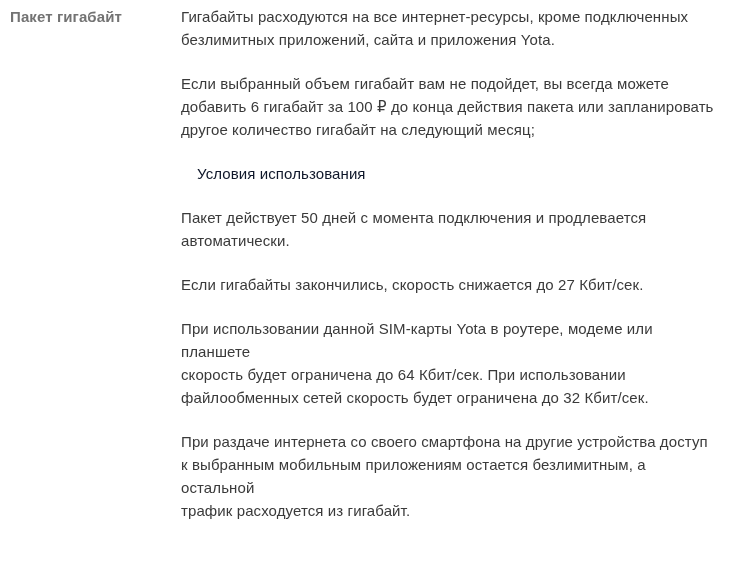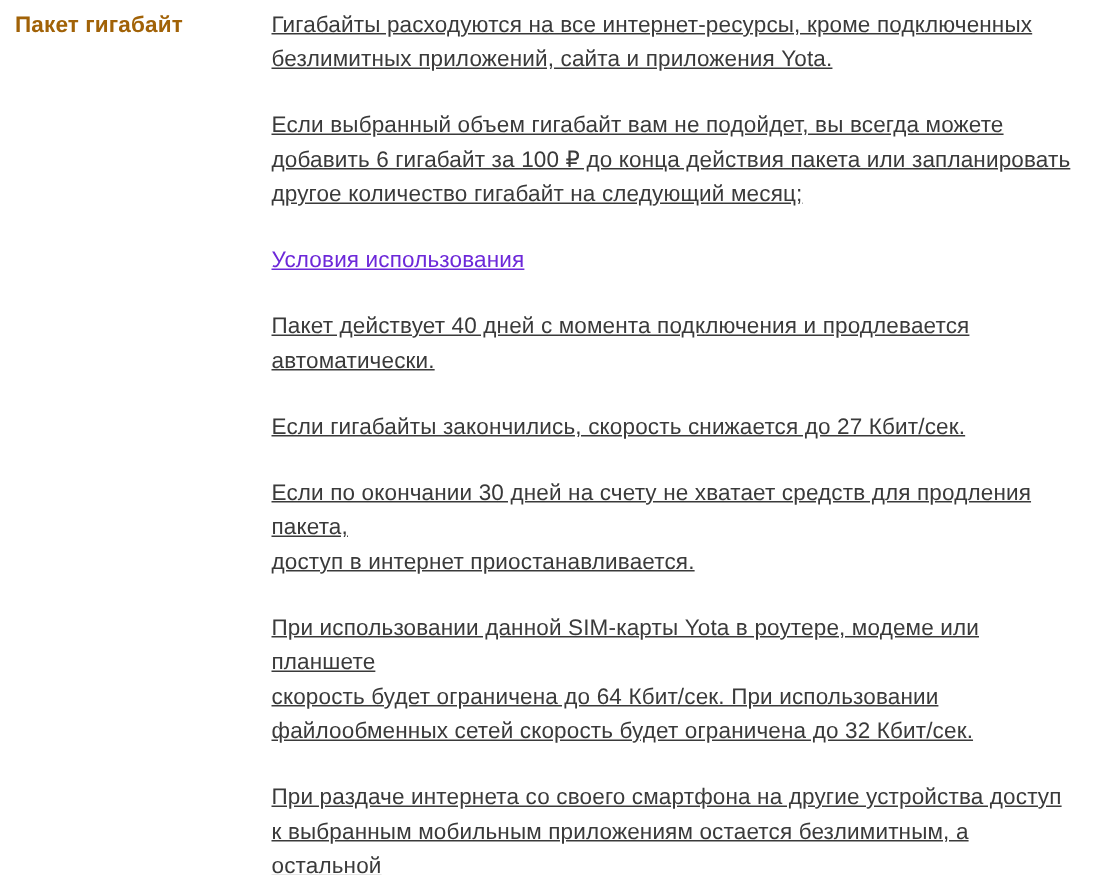--- a/index.html
+++ b/index.html
@@ -21,59 +21,57 @@
   .left-col {
     flex: none;
     width: 171px;
     box-sizing: border-box;
   }
   .section-title {
     margin: 0;
     font-size: 15px;
     font-weight: bold;
     line-height: 23px;
-    color: #a16207;
+    color: #737373;
     letter-spacing: 0.1px;
   }
   .right-col {
     flex: 1;
     max-width: 533px;
   }
   .para {
     margin: 0 0 21px 0;
     font-size: 15px;
     line-height: 23px;
     color: #3a3a3a;
     white-space: pre-line;
     letter-spacing: 0.1px;
-    text-decoration: underline;
   }
   .para.muted {
-    color: #6d28d9;
+    color: #0f172a;
+    margin-left: 16px;
   }
 </style>
 </head>
 <body>
 
 <div class="page">
   <div class="left-col">
     <h3 class="section-title">Пакет гигабайт</h3>
   </div>
   <div class="right-col">
       <p class="para">Гигабайты расходуются на все интернет-ресурсы, кроме подключенных
 безлимитных приложений, сайта и приложения Yota.</p>
       <p class="para">Если выбранный объем гигабайт вам не подойдет, вы всегда можете
 добавить 6 гигабайт за 100 ₽ до конца действия пакета или запланировать
 другое количество гигабайт на следующий месяц;</p>
       <p class="para muted">Условия использования</p>
-      <p class="para">Пакет действует 40 дней с момента подключения и продлевается
+      <p class="para">Пакет действует 50 дней с момента подключения и продлевается
 автоматически.</p>
       <p class="para">Если гигабайты закончились, скорость снижается до 27 Кбит/сек.</p>
-      <p class="para">Если по окончании 30 дней на счету не хватает средств для продления пакета,
-доступ в интернет приостанавливается.</p>
       <p class="para">При использовании данной SIM-карты Yota в роутере, модеме или планшете
 скорость будет ограничена до 64 Кбит/сек. При использовании
 файлообменных сетей скорость будет ограничена до 32 Кбит/сек.</p>
       <p class="para">При раздаче интернета со своего смартфона на другие устройства доступ
 к выбранным мобильным приложениям остается безлимитным, а остальной
 трафик расходуется из гигабайт.</p>
     </div>
 </div>
 
 </body></html>

